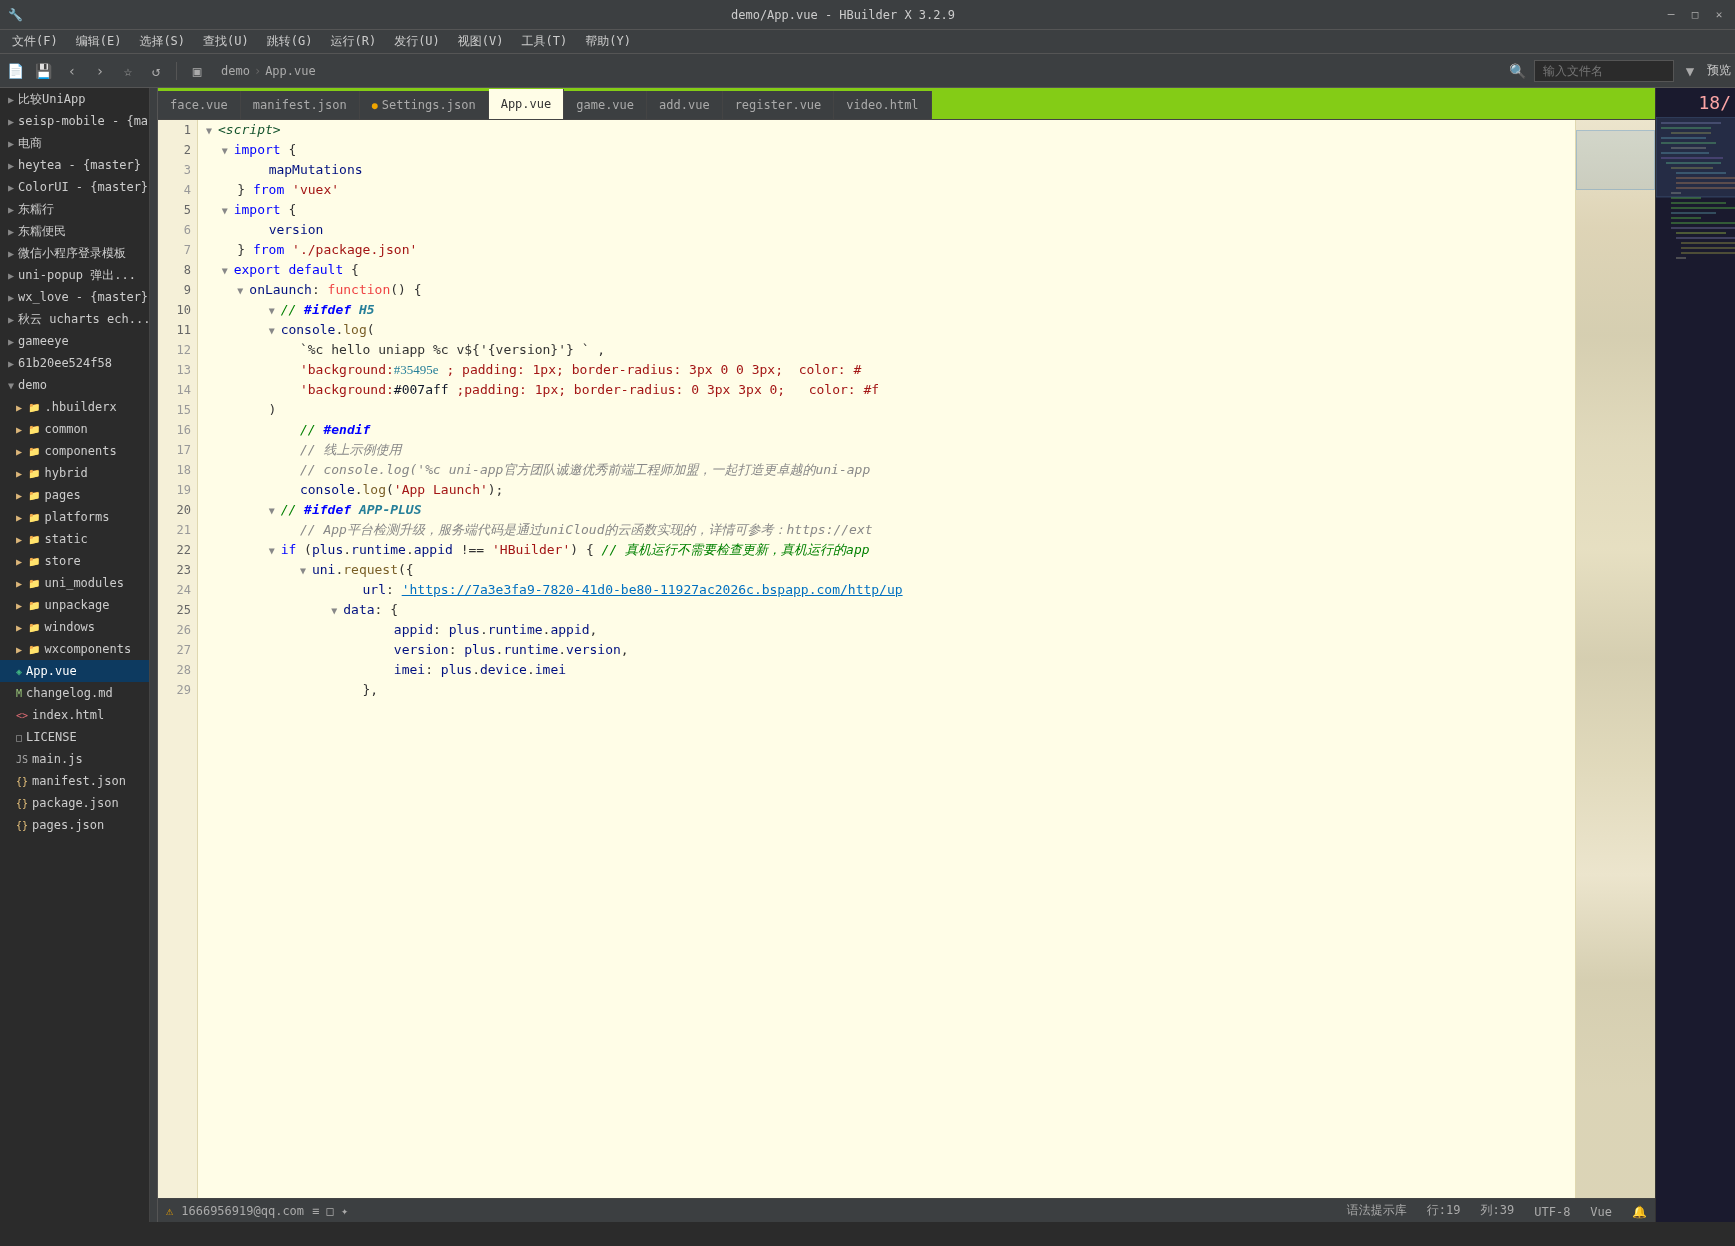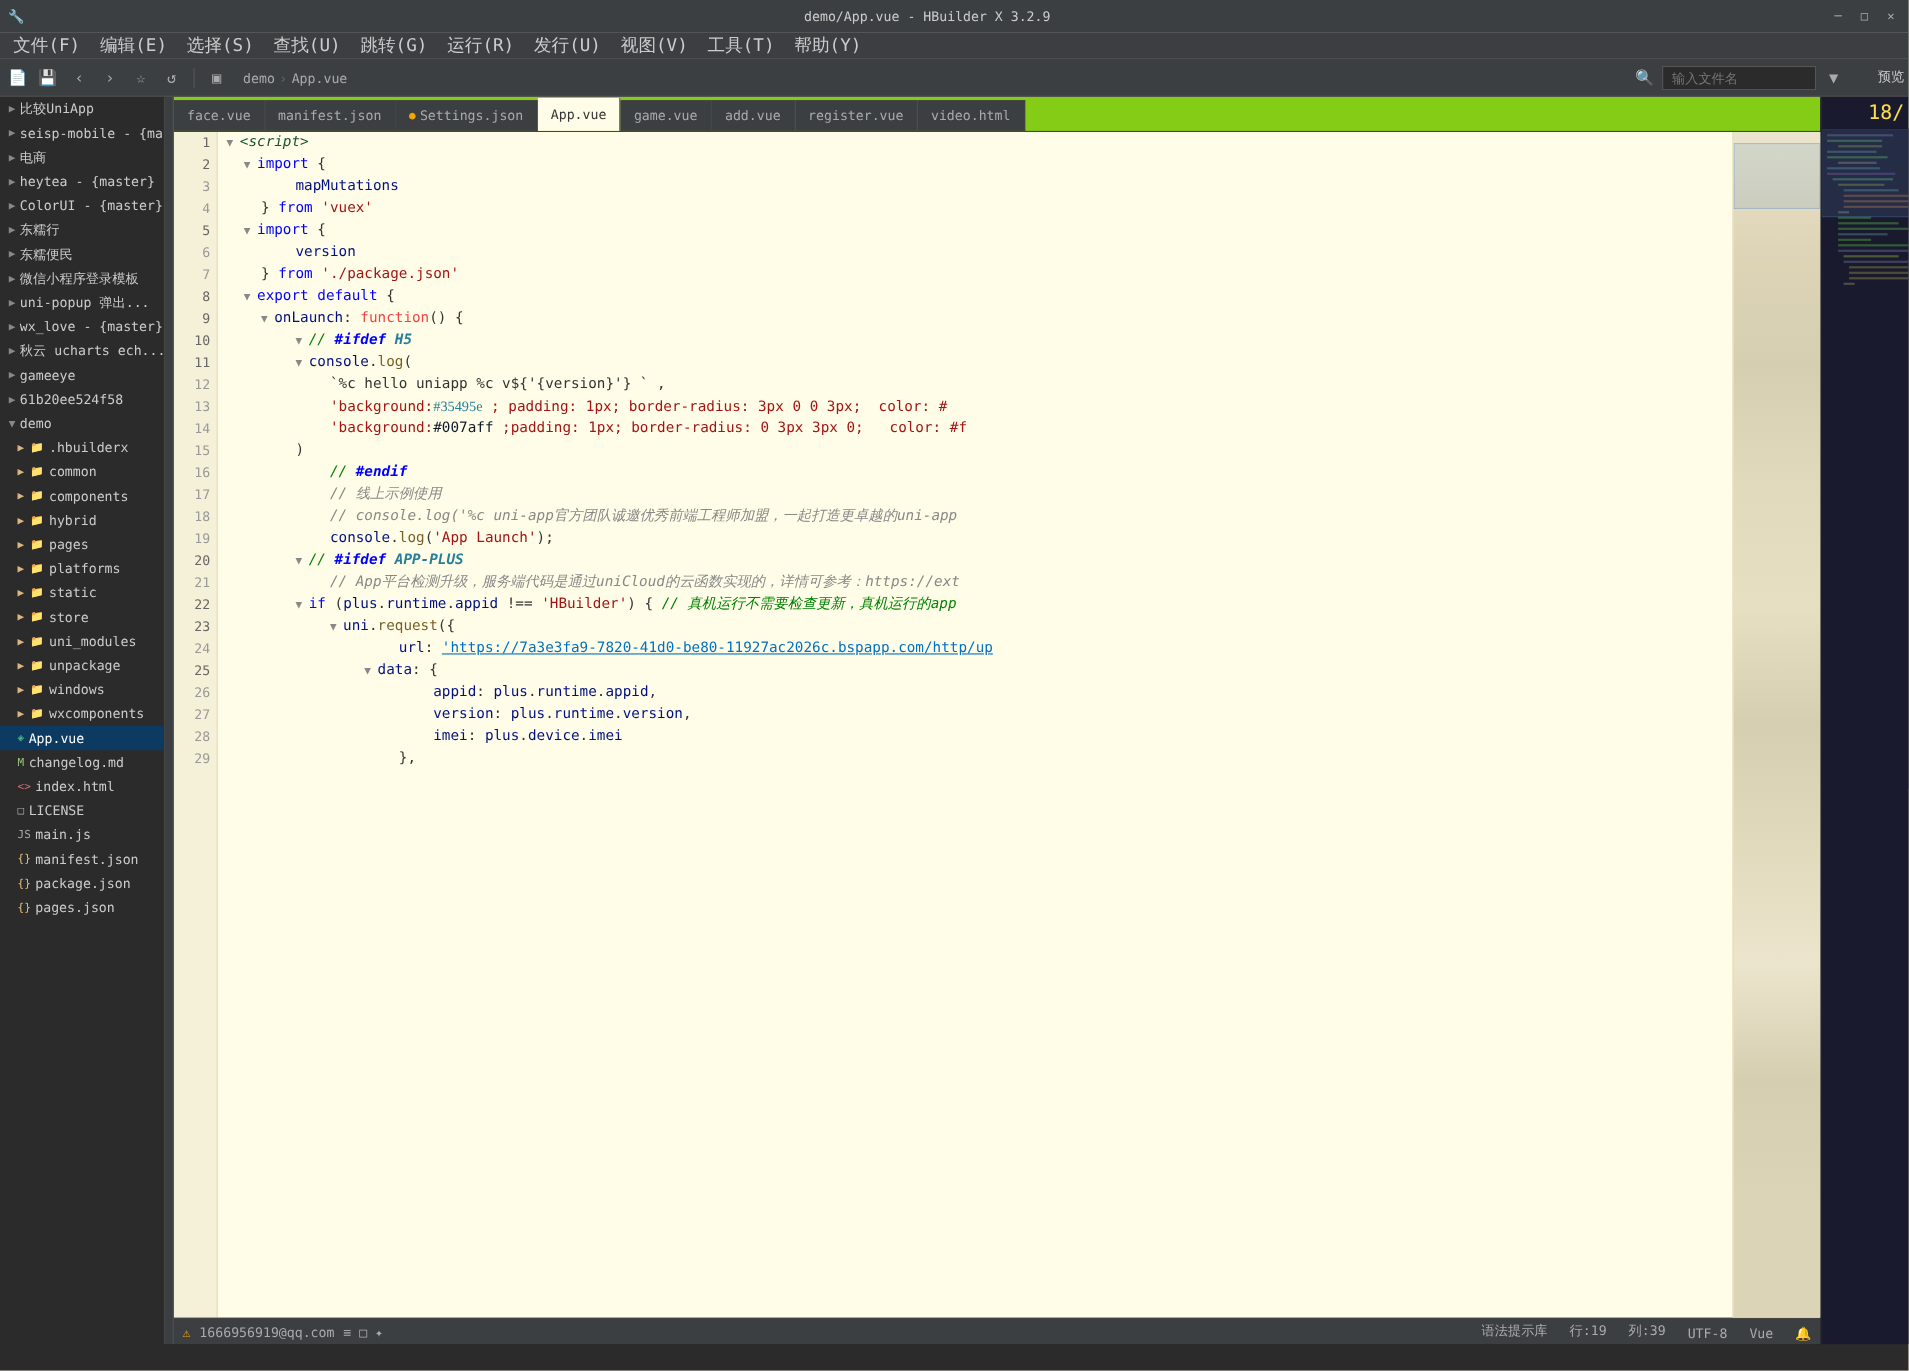--- a/index.html
+++ b/index.html
@@ -21,21 +21,21 @@
     .win-btn { width: 16px; height: 16px; display: flex; align-items: center; justify-content: center; font-size: 11px; color: #aaa; cursor: pointer; }
 
     
     .menu-bar {
       display: flex;
       background: #3c3f41;
       height: 24px;
       align-items: center;
       padding: 0 4px;
       border-bottom: 1px solid #555;
-      font-size: 16px;
+      font-size: 12px;
       color: #ccc;
       gap: 2px;
     }
     .menu-item { padding: 2px 8px; cursor: pointer; }
 
     
     .toolbar {
       display: flex;
       background: #3c3f41;
       height: 34px;
@@ -51,21 +51,21 @@
     .search-input-toolbar {
       margin-left: auto;
       background: #2b2b2b;
       border: 1px solid #555;
       color: #ccc;
       padding: 2px 8px;
       font-size: 12px;
       width: 140px;
       height: 22px;
     }
-    .preview-btn { font-size: 12px; color: #ccc; margin-left: 24px; cursor: pointer; }
+    .preview-btn { font-size: 12px; color: #ccc; margin-left: 1px; cursor: pointer; }
 
     
     .main-layout {
       display: flex;
       height: calc(100vh - 30px - 24px - 34px - 24px);
     }
 
     
     .sidebar {
       width: 150px;
@@ -243,21 +243,21 @@
     
     .right-panel {
       width: 80px;
       background: #1a1a2e;
       border-left: 1px solid #333;
       display: flex;
       flex-direction: column;
     }
     .right-panel-num {
       font-size: 18px;
-      color: #fde047;
+      color: #fca5a5;
       padding: 4px;
       text-align: right;
     }
     .minimap-right {
       flex: 1;
       background: #1a1a2e;
       overflow: hidden;
     }
 
     .collapse-handle {

